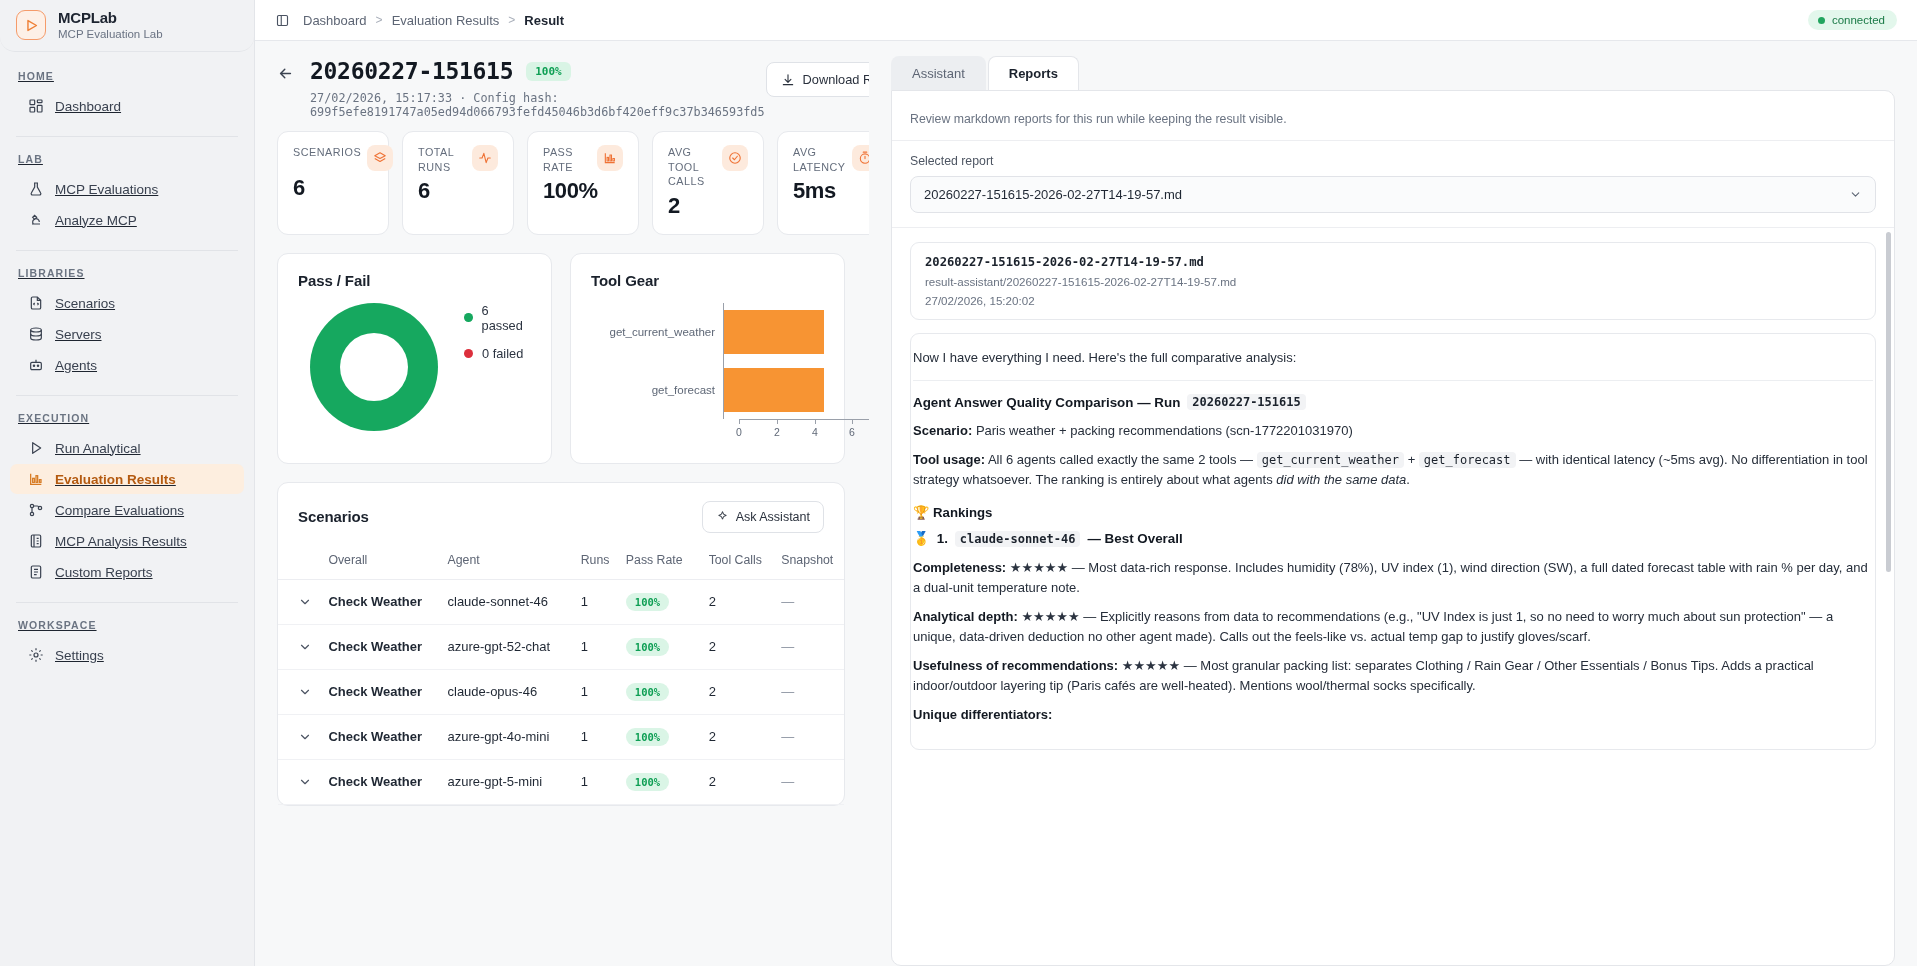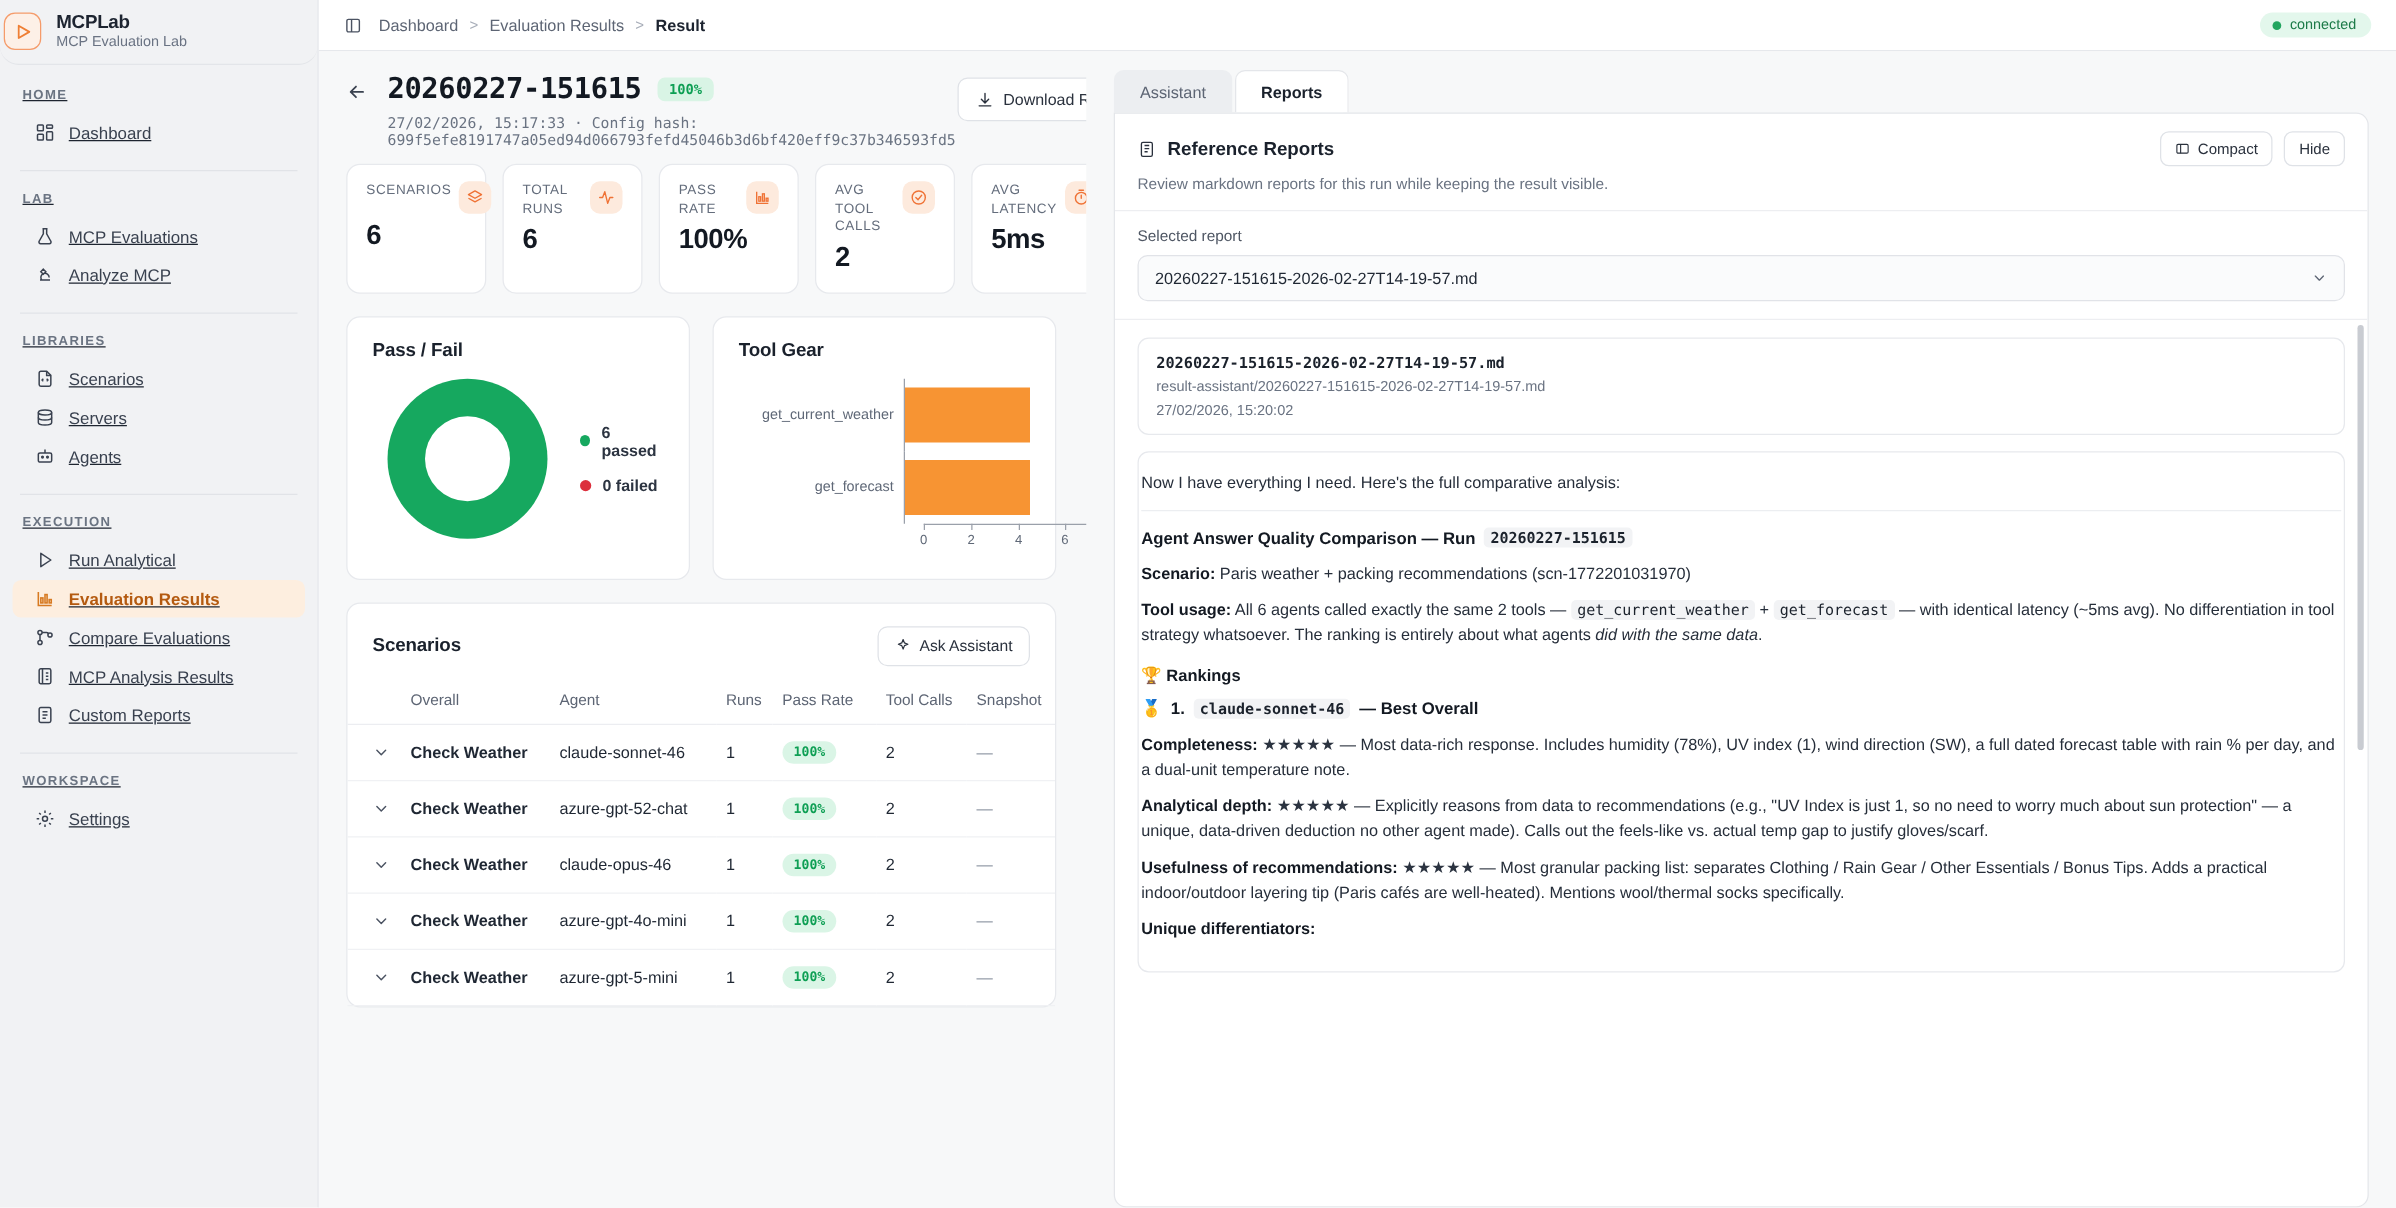--- a/index.html
+++ b/index.html
@@ -12,21 +12,21 @@
   .app { display: flex; width: 1917px; height: 966px; }
 
   
   .sidebar {
     width: 255px; min-width: 255px; height: 966px;
     background: #f1f2f4; border-right: 1px solid #e3e5e9;
     display: flex; flex-direction: column;
   }
   .brand {
     display: flex; align-items: center; gap: 12px;
-    padding: 15px 18px 16px 3px;
+    padding: 15px 18px 16px 16px;
     border-bottom: 1px solid #e3e5e9; height: 52px; border-radius: 15px;
   }
   .brand-logo {
     width: 30px; height: 30px; border-radius: 9px;
     border: 1.6px solid #f59b6a; background: #fdf0e7;
     display: flex; align-items: center; justify-content: center;
     flex: 0 0 30px;
   }
   .brand-logo svg { display:block; }
   .brand-text { line-height: 1.2; }
@@ -119,21 +119,21 @@
     display: flex; align-items: center; justify-content: center; flex: 0 0 26px;
   }
   .stat-val { font-size: 22px; font-weight: bold; color: #131922; margin-top: 4px; letter-spacing: -0.4px; }
 
   .charts { display: flex; gap: 18px; padding: 18px 24px 0 22px; }
   .card {
     background: #fff; border: 1px solid #e7e9ed; border-radius: 11px;
     padding: 18px 20px; flex: 1; min-width: 0;
   }
   .card-title { font-size: 15px; font-weight: bold; color: #1a212c; letter-spacing: -0.1px; }
-  .donut-wrap { display: flex; align-items: center; gap: 26px; padding: 14px 0 8px 12px; font-weight: bold; }
+  .donut-wrap { display: flex; align-items: flex-start; gap: 26px; padding: 14px 0 8px 12px; }
   .donut {
     width: 128px; height: 128px; border-radius: 50%;
     background: conic-gradient(#16a85f 0 100%);
     position: relative; flex: 0 0 128px;
   }
   .donut::after {
     content: ""; position: absolute; inset: 30px; border-radius: 50%; background: #fff;
   }
   .legend { display: flex; flex-direction: column; gap: 13px; }
   .leg { display: flex; align-items: center; gap: 9px; font-size: 12.8px; color: #2c3441; }
@@ -643,41 +643,20 @@
       </div>
 
       <div class="right-col">
         <div class="tabs">
           <div class="tab">Assistant</div>
           <div class="tab active">Reports</div>
         </div>
 
         <div class="rep-panel">
           <div class="rep-head">
-            <div class="rep-head-row">
-              <div class="rep-title">
-                <svg width="15" height="15" viewBox="0 0 24 24" fill="none" stroke="#2a313d" stroke-width="1.7">
-                    <rect x="5" y="3" width="14" height="18" rx="2"></rect>
-                    <path d="M9 7h6M9 11h6M9 15h4"></path>
-                  </svg>
-                <span>Reference Reports</span>
-              </div>
-              <div class="rep-btns">
-                <button class="sbtn">
-                  <svg width="12" height="12" viewBox="0 0 24 24" fill="none" stroke="#2a313d" stroke-width="1.8">
-                      <rect x="3" y="5" width="18" height="14" rx="2"></rect>
-                      <path d="M9 5v14"></path>
-                    </svg>
-                  <span>Compact</span>
-                </button>
-                <button class="sbtn">
-                  <span>Hide</span>
-                </button>
-              </div>
-            </div>
             <div class="rep-sub">Review markdown reports for this run while keeping the result visible.</div>
           </div>
 
           <div class="sel-wrap">
             <div class="sel-label">Selected report</div>
             <div class="select">
               <span>20260227-151615-2026-02-27T14-19-57.md</span>
               <svg width="13" height="13" viewBox="0 0 24 24" fill="none" stroke="#5d6574" stroke-width="2" stroke-linecap="round" stroke-linejoin="round">
                   <path d="M6 9l6 6 6-6"></path>
                 </svg>

